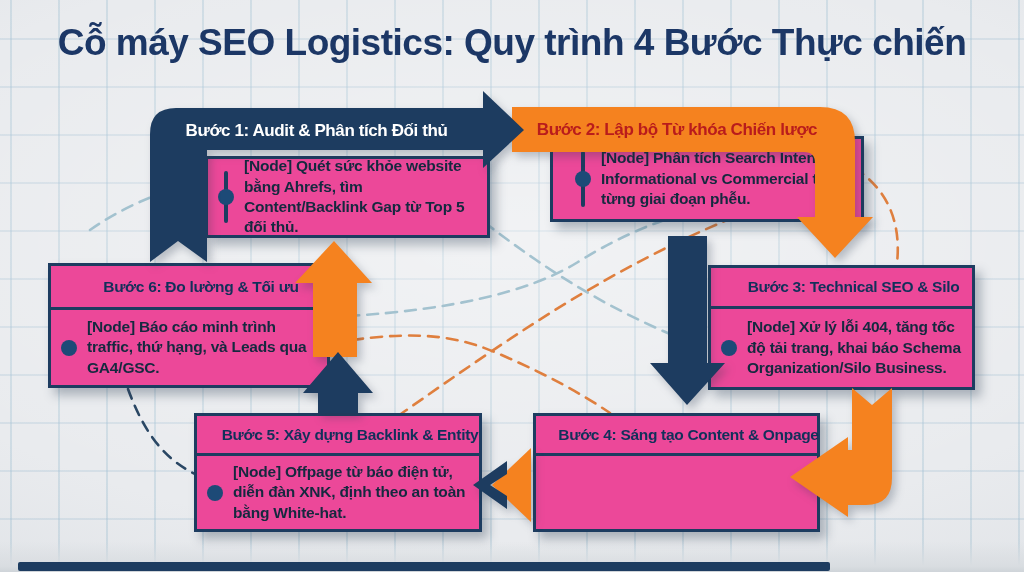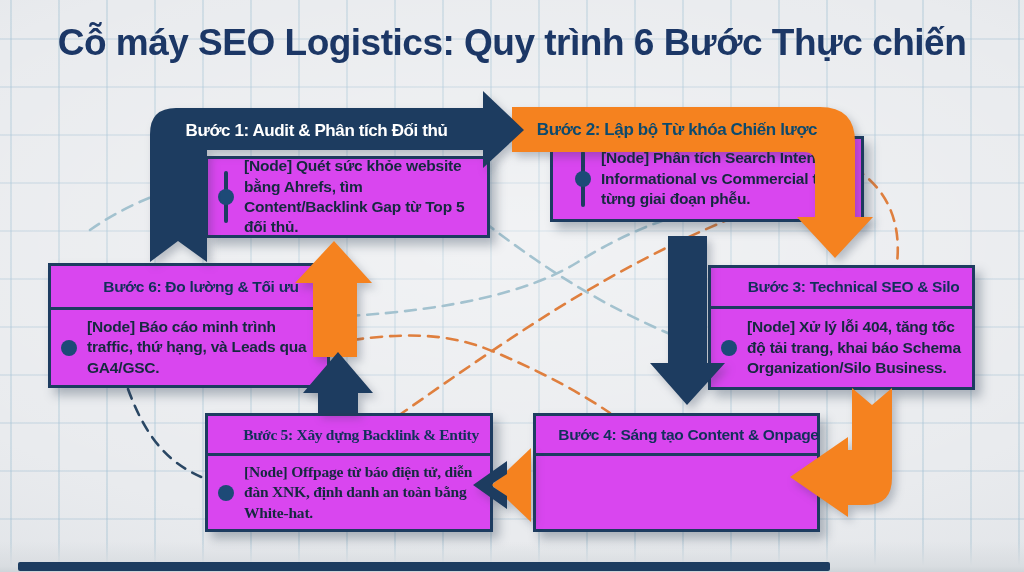--- a/index.html
+++ b/index.html
@@ -31,21 +31,21 @@
   .page-title{
     position:absolute;top:22px;left:0;width:1024px;z-index:4;
     text-align:center;font-size:37px;font-weight:bold;letter-spacing:-0.5px;
     color:#1c3766;
   }
   svg.layer{position:absolute;left:0;top:0;z-index:1;pointer-events:none;}
   svg.arrows{z-index:3;filter:drop-shadow(4px 5px 4px rgba(40,55,75,.28));}
   
   .panel,.step-box{
     position:absolute;box-sizing:border-box;z-index:2;
-    background:#d946ef;border:3px solid #1d3c60;
+    background:#ec4899;border:3px solid #1d3c60;
     box-shadow:6px 7px 10px rgba(50,65,85,.35);
   }
   .panel{display:flex;align-items:stretch;}
   .bdy{flex:1;display:flex;align-items:center;}
   .body-text{
     font-size:15.5px;font-weight:600;line-height:1.32;letter-spacing:-0.2px;
     color:#15293f;padding-right:8px;
   }
   .node-glyph{
     position:relative;flex:0 0 36px;margin:8px 0;
@@ -63,31 +63,31 @@
   .step-box .hdr{
     border-bottom:3px solid #1d3c60;display:flex;align-items:center;justify-content:center;
     font-weight:bold;font-size:15.5px;letter-spacing:-0.3px;color:#12305a;white-space:nowrap;padding-left:24px;
   }
   
   .ribbon-label{
     position:absolute;z-index:4;display:flex;align-items:center;justify-content:center;
     font-weight:bold;font-size:17px;letter-spacing:-0.4px;white-space:nowrap;
   }
   .ribbon-label.navy{color:#ffffff;}
-  .ribbon-label.orange{color:#0c4a6e;}
+  .ribbon-label.orange{color:#b91c1c;}
 </style>
 </head>
 <body>
 
 <div id="stage">
   <div class="grid"></div>
   <div class="vignette"></div>
   <div class="floor"></div>
 
-  <div class="page-title">Cỗ máy SEO Logistics: Quy trình 6 Bước Thực chiến</div>
+  <div class="page-title">Cỗ máy SEO Logistics: Quy trình 4 Bước Thực chiến</div>
 
   <svg class="layer" width="1024" height="572" viewBox="0 0 1024 572">
     <path d="M 90,230 C 200,152 390,150 475,215 C 535,262 595,302 670,334" fill="none" stroke-width="2.6" stroke-dasharray="11 8" stroke-linecap="round" stroke="#a3c2cf"></path>
     <path d="M 348,316 C 450,310 530,292 578,262 C 625,233 660,220 708,206" fill="none" stroke-width="2.6" stroke-dasharray="11 8" stroke-linecap="round" stroke="#a3c2cf"></path>
     <path d="M 352,340 C 425,330 462,338 497,353 C 548,375 582,394 610,413" fill="none" stroke-width="2.6" stroke-dasharray="11 8" stroke-linecap="round" stroke="#df7f3e"></path>
     <path d="M 398,416 C 452,378 525,327 583,293 C 645,257 690,235 742,214" fill="none" stroke-width="2.6" stroke-dasharray="11 8" stroke-linecap="round" stroke="#df7f3e"></path>
     <path d="M 854,168 C 890,190 901,226 897,263" fill="none" stroke-width="2.6" stroke-dasharray="11 8" stroke-linecap="round" stroke="#df7f3e"></path>
     <path d="M 128,389 C 147,441 171,465 206,479" fill="none" stroke-width="2.6" stroke-dasharray="10 8" stroke-linecap="round" stroke="#2a4764"></path>
   </svg>
 
@@ -110,25 +110,25 @@
     <div class="bdy">
       <div class="node-glyph"></div>
       <div class="body-text">[Node] Xử lý lỗi 404, tăng tốc độ tải trang, khai báo Schema Organization/Silo Business.</div>
     </div>
   </div>
 
   <div class="step-box" style="left:533px;top:413px;width:287px;height:119px;text-align:center;">
     <div class="hdr" style="height:37px;">Bước 4: Sáng tạo Content &amp; Onpage</div>
   </div>
 
-  <div class="step-box" style="left:205px;top:413px;width:288px;height:119px;font-family:Liberation Serif, serif;">
+  <div class="step-box" style="left:194px;top:413px;width:288px;height:119px;">
     <div class="hdr" style="height:37px;">Bước 5: Xây dựng Backlink &amp; Entity</div>
     <div class="bdy">
       <div class="node-glyph"></div>
-      <div class="body-text">[Node] Offpage từ báo điện tử, diễn đàn XNK, định danh an toàn bằng White-hat.</div>
+      <div class="body-text">[Node] Offpage từ báo điện tử, diễn đàn XNK, định theo an toàn bằng White-hat.</div>
     </div>
   </div>
 
   <div class="step-box" style="left:48px;top:263px;width:282px;height:125px;">
     <div class="hdr" style="height:41px;">Bước 6: Đo lường &amp; Tối ưu</div>
     <div class="bdy">
       <div class="node-glyph"></div>
       <div class="body-text">[Node] Báo cáo minh trình traffic, thứ hạng, và Leads qua GA4/GSC.</div>
     </div>
   </div>

